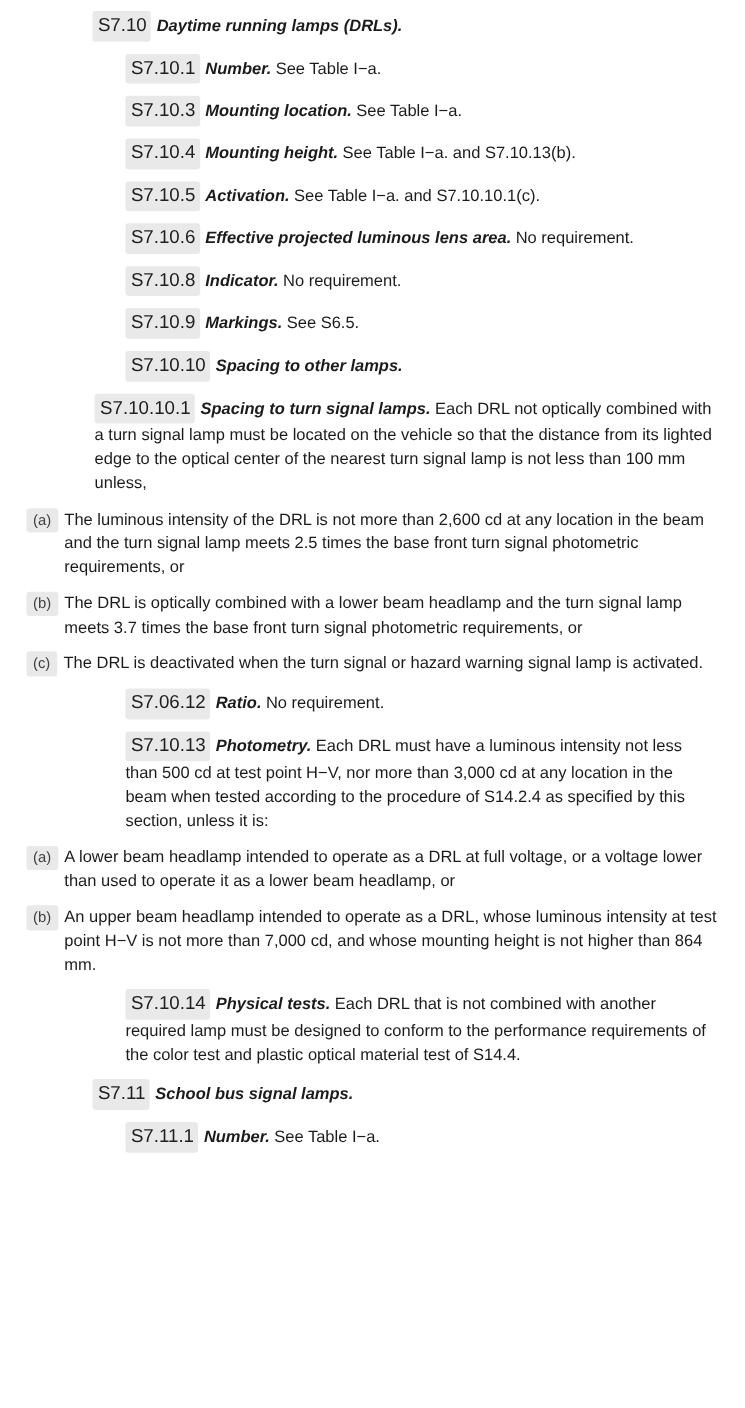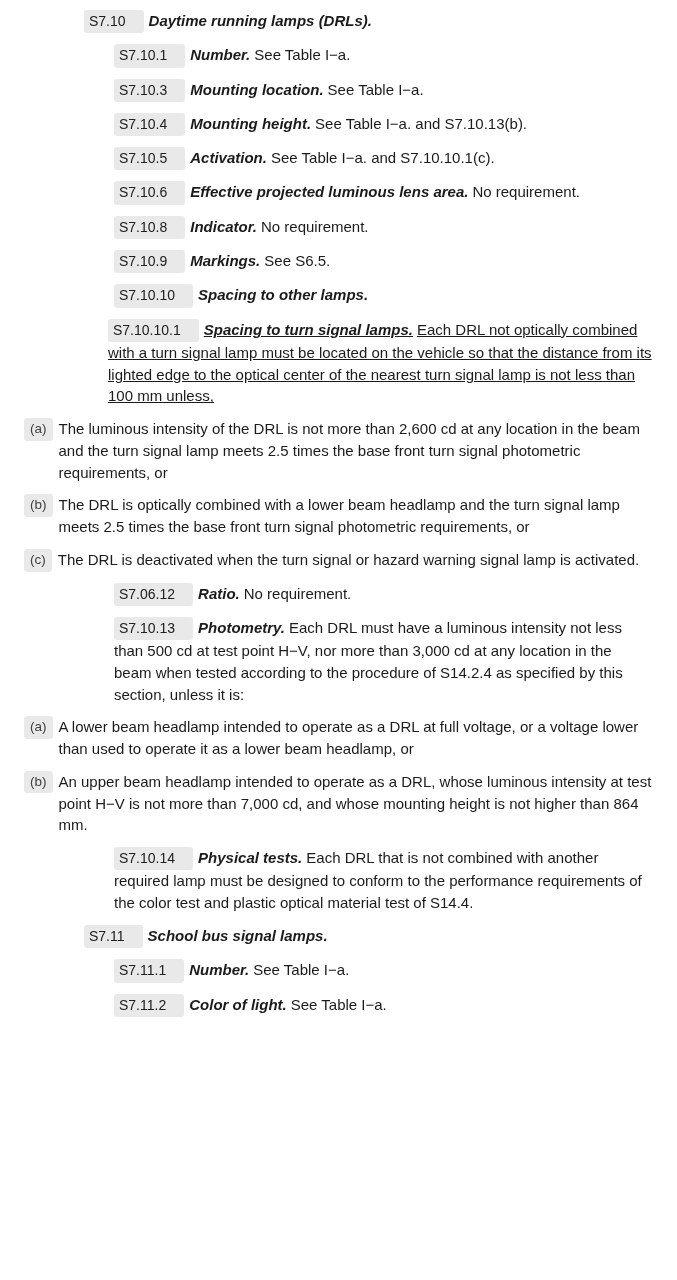--- a/index.html
+++ b/index.html
@@ -18,36 +18,36 @@
   }
   .doc {
     padding: 10px 24px 4px 24px;
   }
   .entry {
     display: block;
     margin: 0 0 11px 0;
   }
   .lvl1 { margin-left: 60px; }
   .lvl2 { margin-left: 90px; }
-  .lvl3 { margin-left: 84px; text-decoration: underline; }
+  .lvl3 { margin-left: 62px; }
   .lvl-alpha { margin-left: 160px; }
   .lvl-alpha2 { margin-left: 136px; }
 
   .para {
     margin: 0;
     text-indent: 0;
   }
   .tag {
     display: inline-block;
     background: #e9e9e9;
     border-radius: 3px;
-    padding: 1px 18px 2px 5px;
+    padding: 1px 4px 2px 5px;
     margin-right: 5px;
     color: #202020;
-    font-size: 14px;
+    font-size: 17px;
     white-space: nowrap;
   }
   .tag-alpha {
     display: inline-block;
     background: #e9e9e9;
     border-radius: 3px;
     padding: 1px 6px 2px 6px;
     margin-right: 6px;
     color: #404040;
     font-size: 13.5px;
@@ -102,21 +102,21 @@
     </div>
     <div class="entry lvl3">
       <p class="para"><span class="tag">S7.10.10.1</span><span class="ttl">Spacing to turn signal lamps.</span><span class="txt">Each DRL not optically combined with a turn signal lamp must be located on the vehicle so that the distance from its lighted edge to the optical center of the nearest turn signal lamp is not less than 100 mm unless,</span></p>
     </div>
     <div class="entry lvl-alpha alpha-row">
       <span class="tag-alpha">(a)</span>
       <span class="alpha-body">The luminous intensity of the DRL is not more than 2,600 cd at any location in the beam and the turn signal lamp meets 2.5 times the base front turn signal photometric requirements, or</span>
     </div>
     <div class="entry lvl-alpha alpha-row">
       <span class="tag-alpha">(b)</span>
-      <span class="alpha-body">The DRL is optically combined with a lower beam headlamp and the turn signal lamp meets 2.5 times the base front turn signal photometric requirements, or</span>
+      <span class="alpha-body">The DRL is optically combined with a lower beam headlamp and the turn signal lamp meets 3.7 times the base front turn signal photometric requirements, or</span>
     </div>
     <div class="entry lvl-alpha alpha-row">
       <span class="tag-alpha">(c)</span>
       <span class="alpha-body">The DRL is deactivated when the turn signal or hazard warning signal lamp is activated.</span>
     </div>
     <div class="entry lvl2">
       <p class="para"><span class="tag">S7.06.12</span><span class="ttl">Ratio.</span><span class="txt">No requirement.</span></p>
     </div>
     <div class="entry lvl2">
       <p class="para"><span class="tag">S7.10.13</span><span class="ttl">Photometry.</span><span class="txt">Each DRL must have a luminous intensity not less than 500 cd at test point H−V, nor more than 3,000 cd at any location in the beam when tested according to the procedure of S14.2.4 as specified by this section, unless it is:</span></p>
@@ -131,16 +131,13 @@
     </div>
     <div class="entry lvl2">
       <p class="para"><span class="tag">S7.10.14</span><span class="ttl">Physical tests.</span><span class="txt">Each DRL that is not combined with another required lamp must be designed to conform to the performance requirements of the color test and plastic optical material test of S14.4.</span></p>
     </div>
     <div class="entry lvl1">
       <p class="para"><span class="tag">S7.11</span><span class="ttl">School bus signal lamps.</span></p>
     </div>
     <div class="entry lvl2">
       <p class="para"><span class="tag">S7.11.1</span><span class="ttl">Number.</span><span class="txt">See Table I−a.</span></p>
     </div>
-    <div class="entry lvl2">
-      <p class="para"><span class="tag">S7.11.2</span><span class="ttl">Color of light.</span><span class="txt">See Table I−a.</span></p>
-    </div>
   </div>
 
 </body></html>

